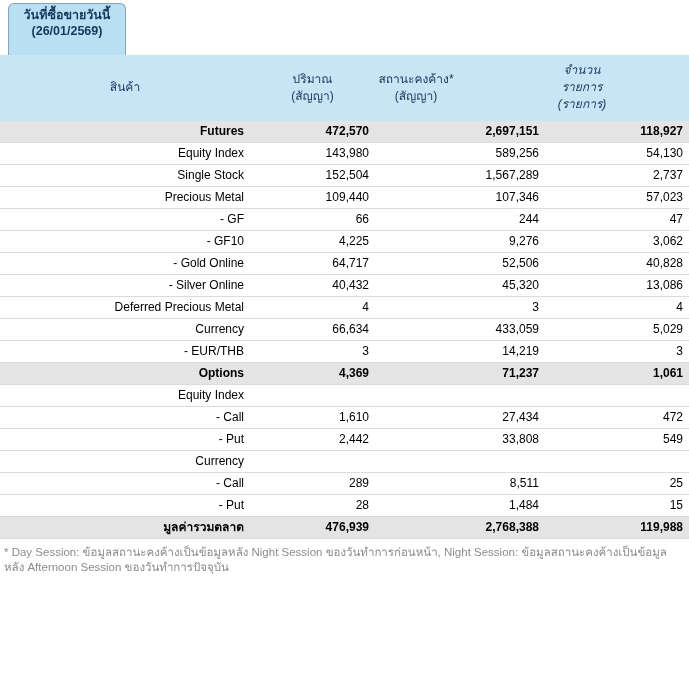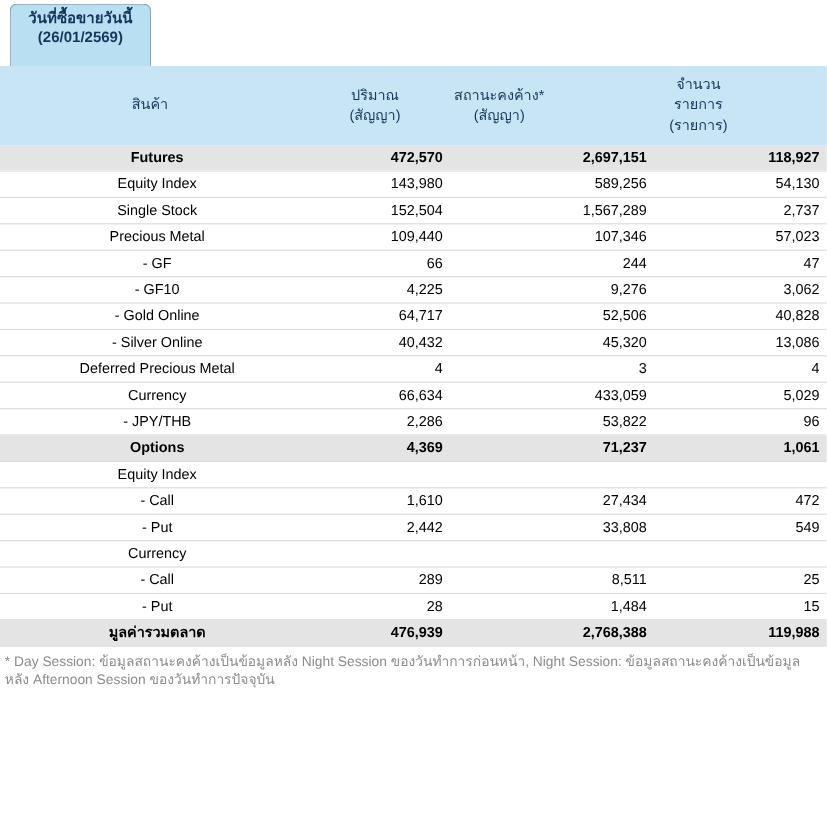--- a/index.html
+++ b/index.html
@@ -47,30 +47,30 @@
   thead th{
     background:var(--header-bg);
     color:var(--header-text);
     font-weight:normal;
     text-align:center;
     padding:7px 0 8px;
     vertical-align:middle;
   }
   thead th .h-line{display:block;line-height:17px;}
   thead th.h-oi{padding-right:88px;}
-  thead th.h-deals{padding-right:70px;}
+  thead th.h-deals{padding-right:70px;font-style:italic;}
   tbody td{
     padding:3px 6px;
     line-height:15px;
     border-bottom:1px solid var(--row-border);
     background:#fff;
     white-space:nowrap;
     overflow:hidden;
   }
-  tbody td.product{text-align:center;padding-left:18px;}
+  tbody td.product{text-align:right;padding-left:18px;}
   tbody td.num{text-align:right;padding-right:6px;}
   tr.section td{
     background:var(--section-bg);
     font-weight:bold;
   }
   .footnote{
     color:var(--footnote-text);
     font-size:11.5px;
     line-height:15px;
     padding:6px 6px 4px 4px;
@@ -168,24 +168,24 @@
         <td class="num">3</td>
         <td class="num">4</td>
       </tr>
       <tr class="">
         <td class="product">Currency</td>
         <td class="num">66,634</td>
         <td class="num">433,059</td>
         <td class="num">5,029</td>
       </tr>
       <tr class="">
-        <td class="product">- JPY/THB</td>
-        <td class="num">2,286</td>
-        <td class="num">53,822</td>
-        <td class="num">96</td>
+        <td class="product">- EUR/THB</td>
+        <td class="num">3</td>
+        <td class="num">14,219</td>
+        <td class="num">3</td>
       </tr>
       <tr class="section">
         <td class="product">Options</td>
         <td class="num">4,369</td>
         <td class="num">71,237</td>
         <td class="num">1,061</td>
       </tr>
       <tr class="">
         <td class="product">Equity Index</td>
         <td class="num"></td>

